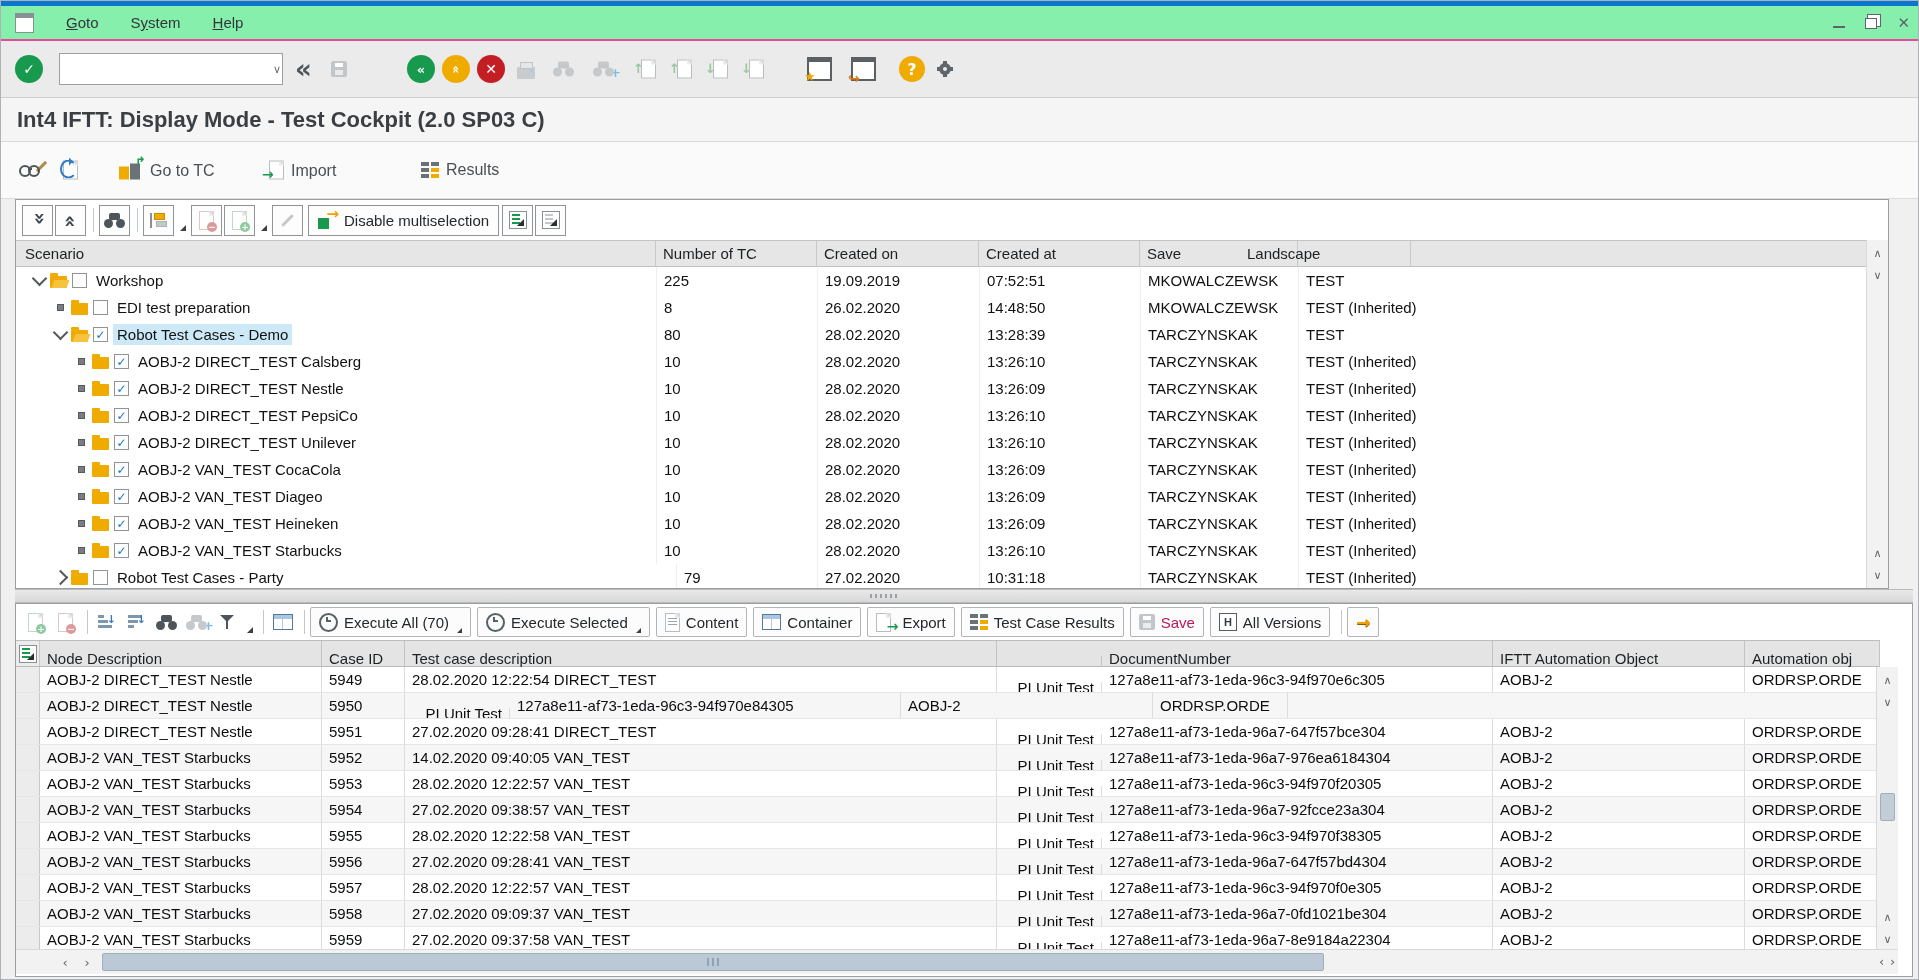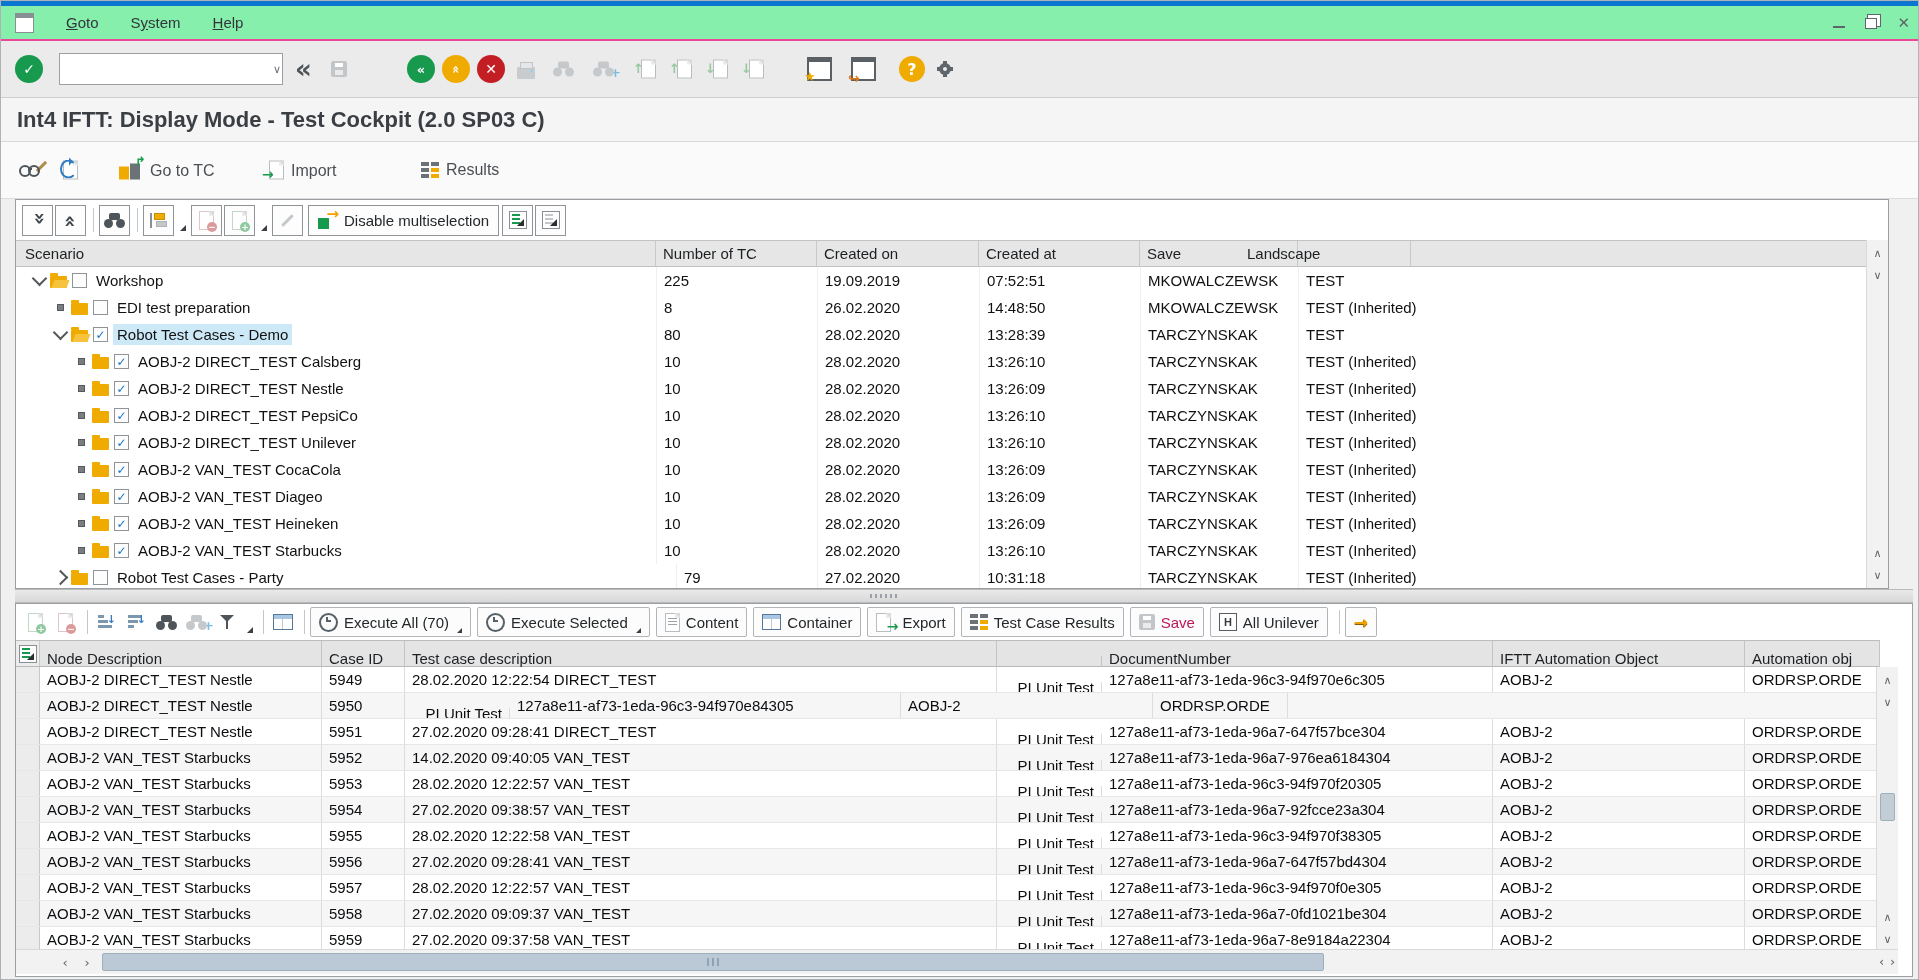--- a/index.html
+++ b/index.html
@@ -596,21 +596,21 @@
             </span>
           </span>
           <span>Test Case Results</span>
         </span>
         <span class="lbtn dis">
           <span class="disk"></span>
           <span>Save</span>
         </span>
         <span class="lbtn">
           <span class="allvers">H</span>
-          <span>All Unilever</span>
+          <span>All Versions</span>
         </span>
         <span class="vsep"></span>
         <span class="lbtn">
           <span class="fwdarrow glyph">→</span>
         </span>
       </div>
     <div id="tablehead">
         <span class="hc selc" style="width: 24px;">
           <span class="selcols" style="margin:auto;">
             <i style="top:2px;"></i>

